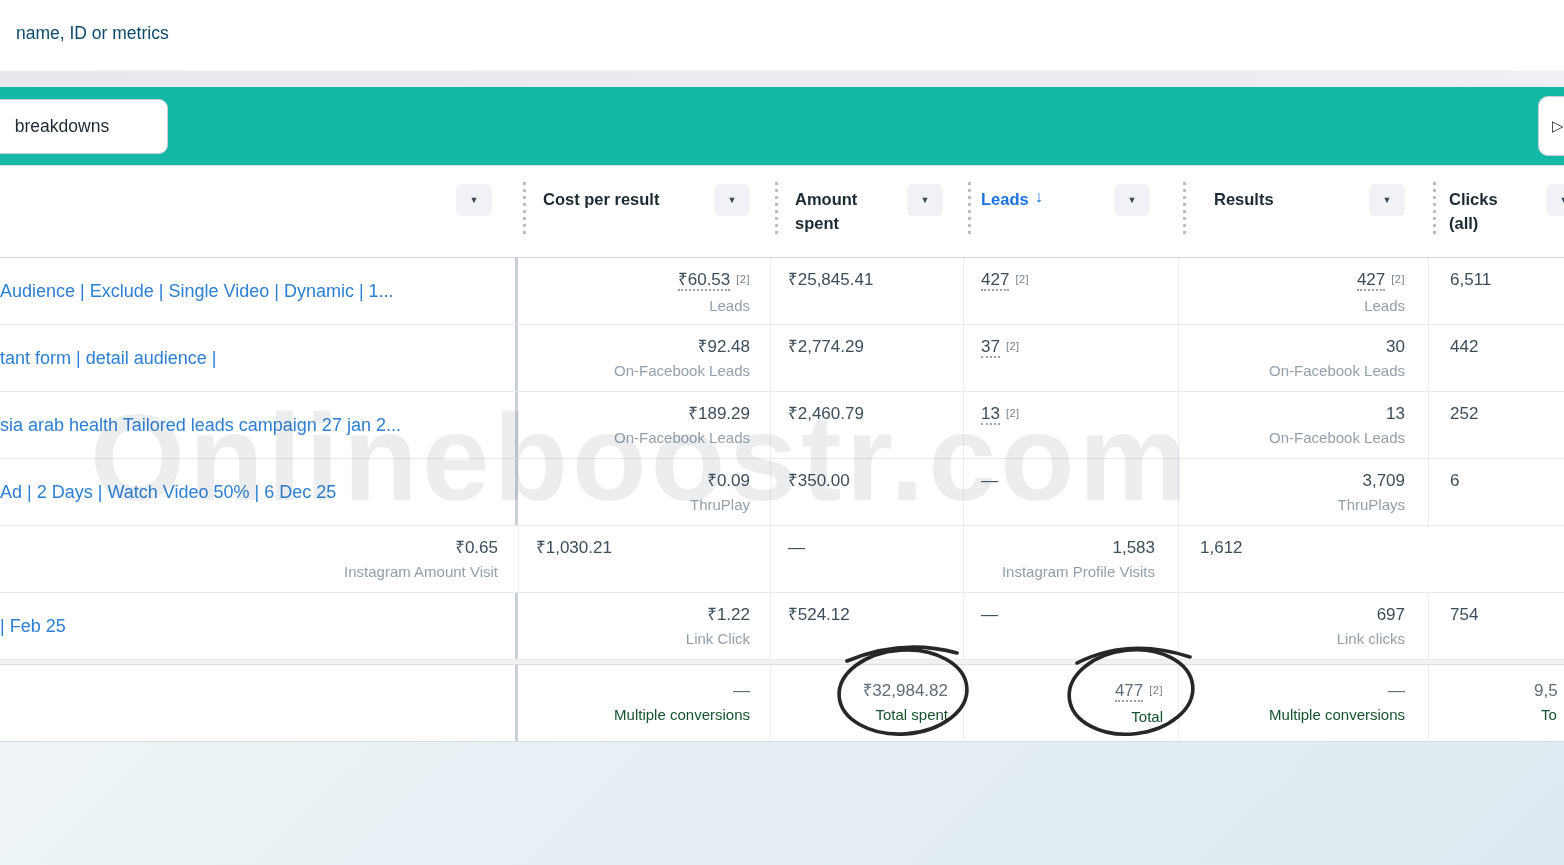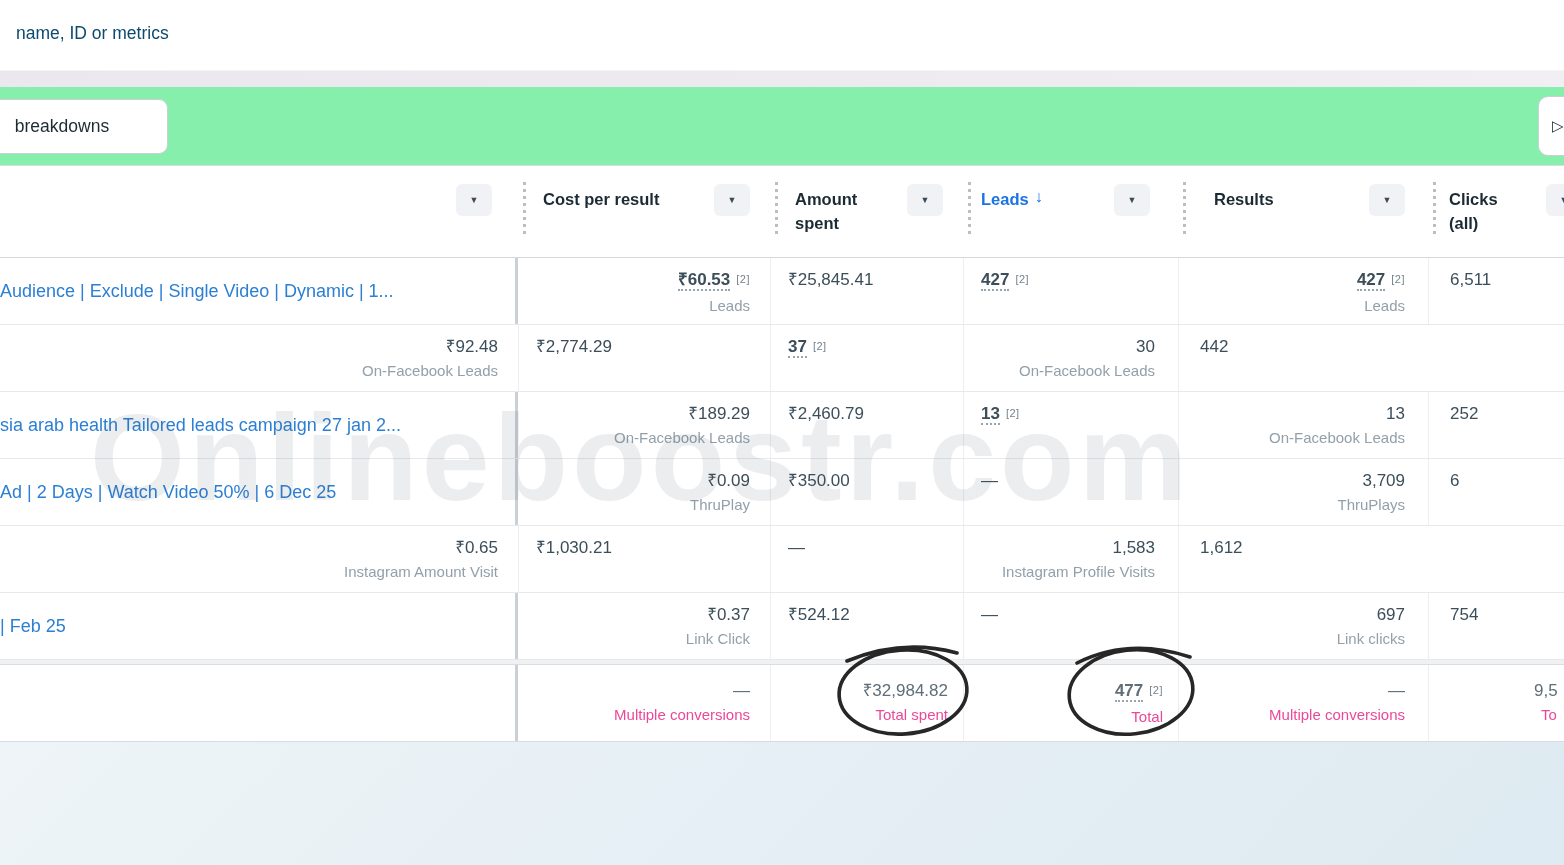--- a/index.html
+++ b/index.html
@@ -6,21 +6,21 @@
   html,body { width:1564px; height:865px; overflow:hidden; }
   body { font-family:"Liberation Sans", sans-serif; background:#ffffff; position:relative; }
 
   .topbar { position:absolute; left:0; top:0; width:1564px; height:70px; background:#ffffff;
             box-shadow:0 1px 0 rgba(0,0,0,0.04); }
   .search-text { position:absolute; left:16px; top:23px; font-size:17.5px; color:#0c4a6e; }
 
   .lavender-strip { position:absolute; left:0; top:71px; width:1564px; height:16px;
             background:linear-gradient(90deg,#eae7ee 0%, #edeaf0 55%, #f1eff3 100%); }
 
-  .toolbar { position:absolute; left:0; top:87px; width:1564px; height:78px; background:#86efac; }
+  .toolbar { position:absolute; left:0; top:87px; width:1564px; height:78px; background:#14b8a6; }
   .btn-breakdowns { position:absolute; left:-44px; top:12px; width:212px; height:55px;
             border:1px solid #c9cfd6; border-radius:9px; background:#fff;
             display:flex; align-items:center; justify-content:center;
             font-size:17.5px; color:#1c2b33; cursor:pointer; }
   .btn-export { position:absolute; left:1538px; top:9px; width:70px; height:60px;
             border:1px solid #c9cfd6; border-radius:10px; background:#fff;
             display:flex; align-items:center; font-size:15px; color:#1c2b33; cursor:pointer; }
   .btn-export .glyph { margin-left:13px; }
 
   
@@ -42,35 +42,35 @@
   .th-amt   { padding-left:25px; }
   .th-leads { padding-left:18px; color:#1b74e4; }
   .th-res   { padding-left:36px; }
   .th-clicks{ padding-left:21px; }
 
   .trow { height:67px; background:#fff; border-bottom:1px solid #e7e9ec; }
   .cell { position:relative; padding-top:9px; }
   .v { font-size:17px; color:#3c4e5a; line-height:25px; }
   .sub { font-size:15px; color:#93a0aa; line-height:23px; }
   .ref { font-size:11px; color:#75828c; margin-left:6px; position:relative; top:-2px; letter-spacing:0.5px; }
-  .dotted { border-bottom:2px dotted #97a4ad; padding-bottom:0px;font-weight:bold; }
+  .dotted { border-bottom:2px dotted #97a4ad; padding-bottom:0px; }
 
   .c-name { padding:0; border-right:3px solid #cbd0d6; display:flex; align-items:center;
             font-size:18px; color:#2b7fd4; white-space:nowrap; overflow:hidden; cursor:pointer; }
   .c-cpr   { text-align:right; padding-right:20px; }
   .c-amt   { text-align:left; padding-left:17px; border-left:1px solid #eceef0; }
   .c-leads { text-align:left; padding-left:17px; border-left:1px solid #eceef0; }
   .c-res   { text-align:right; padding-right:23px; border-left:1px solid #eceef0; }
   .c-clicks{ text-align:left; padding-left:21px; border-left:1px solid #eceef0; }
 
   .totals-gap { height:4px; background:#f0f1f3; }
   .totals { height:78px; background:#fff; border-top:1px solid #dadde1; border-bottom:1px solid #d8dbe0; }
   .totals .cell { padding-top:13px; }
   .totals .v { color:#5f6e79; }
-  .totals .sub { color:#ec4899; }
+  .totals .sub { color:#14532d; }
   .t-amt { text-align:right !important; padding-right:15px !important; padding-left:0 !important; }
   .t-leads { text-align:right !important; padding-right:15px !important; padding-left:0 !important; }
   .t-clicks { padding-left:105px !important; }
   .t-clicks .sub { padding-left:7px; }
 
   .footer-bg { position:absolute; left:0; top:742px; width:1564px; height:123px;
             background:linear-gradient(135deg,#eef4f7 0%, #e4eef4 55%, #deeaf1 100%); }
 
   .watermark { position:absolute; left:90px; top:388px; font-size:122px; font-weight:bold;
             letter-spacing:4px; color:rgba(70,80,95,0.10); white-space:nowrap; pointer-events:none; z-index:5; }
@@ -156,20 +156,21 @@
     <div class="cell c-res">
       <div class="v"><span class="dotted">427</span><span class="ref">[2]</span></div>
       <div class="sub">Leads</div>
     </div>
     <div class="cell c-clicks">
       <div class="v">6,511</div>
     </div>
   </div>
 
   <div class="grid trow">
+    <div class="cell c-name">tant form | detail audience |</div>
     <div class="cell c-cpr">
       <div class="v">₹92.48</div>
       <div class="sub">On-Facebook Leads</div>
     </div>
     <div class="cell c-amt">
       <div class="v">₹2,774.29</div>
     </div>
     <div class="cell c-leads">
       <div class="v"><span class="dotted">37</span><span class="ref">[2]</span></div>
     </div>
@@ -240,21 +241,21 @@
       <div class="sub">Instagram Profile Visits</div>
     </div>
     <div class="cell c-clicks">
       <div class="v">1,612</div>
     </div>
   </div>
 
   <div class="grid trow">
     <div class="cell c-name">| Feb 25</div>
     <div class="cell c-cpr">
-      <div class="v">₹0.37</div>
+      <div class="v">₹1.22</div>
       <div class="sub">Link Click</div>
     </div>
     <div class="cell c-amt">
       <div class="v">₹524.12</div>
     </div>
     <div class="cell c-leads">
       <div class="v">—</div>
     </div>
     <div class="cell c-res">
       <div class="v">697</div>

